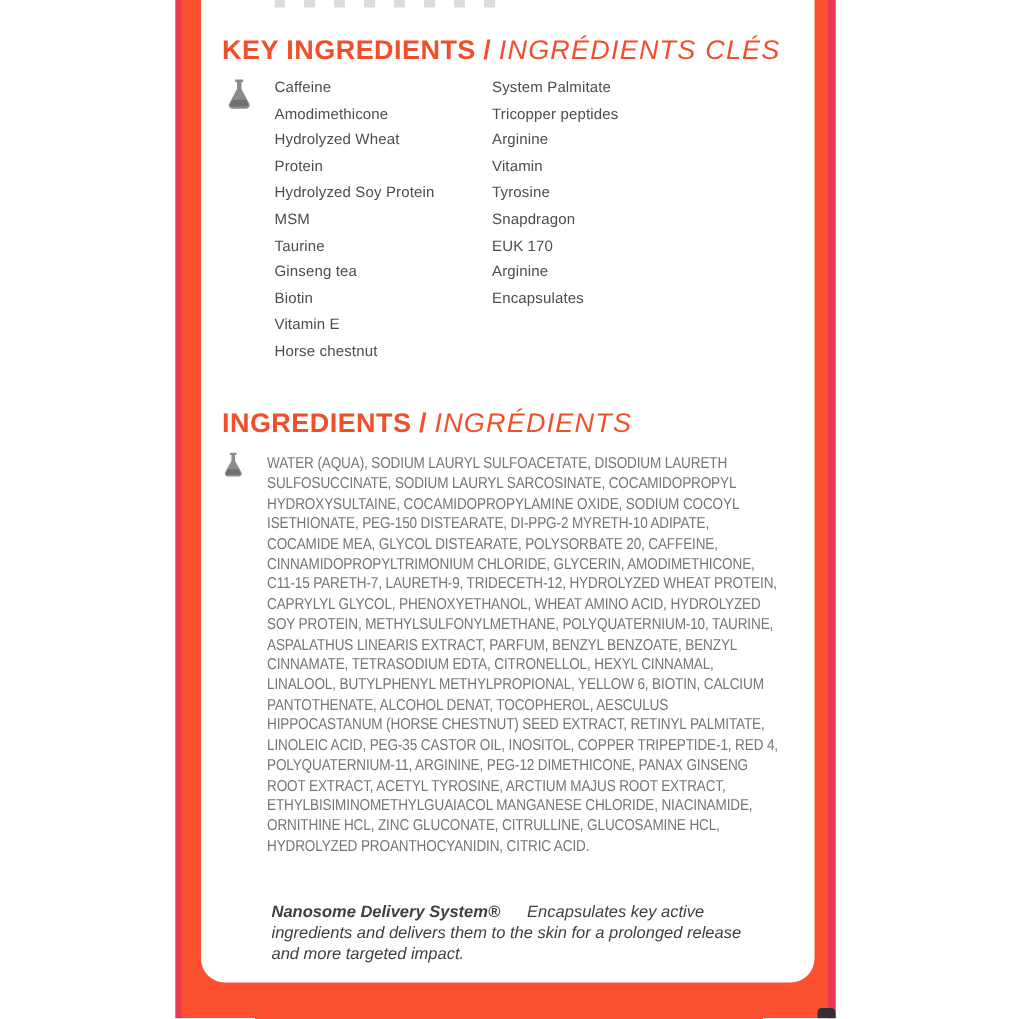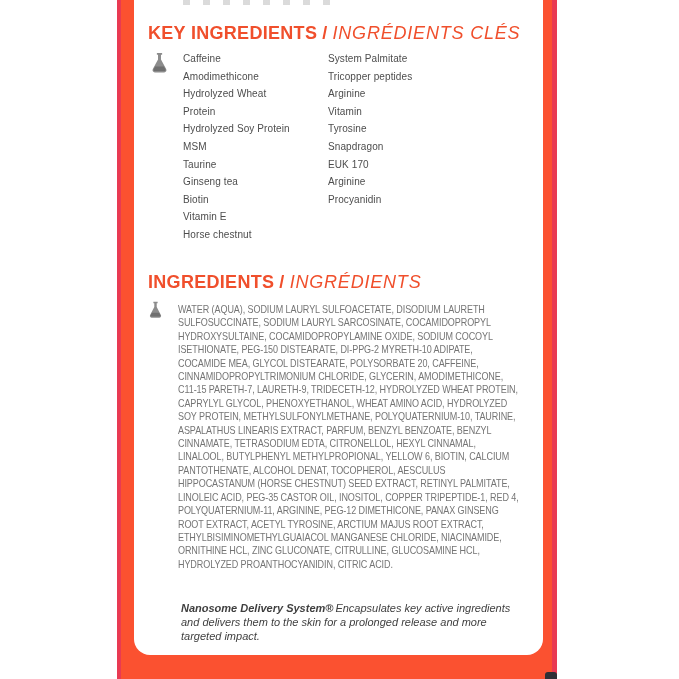--- a/index.html
+++ b/index.html
@@ -40,21 +40,21 @@
   .ing-wrap{position:absolute;left:44px;top:319px;width:344px;height:286px;overflow:visible;}
   .ing-paragraph{
     width:400px;transform:scaleX(0.86);transform-origin:0 0;
     font-size:10.5px;line-height:13.4px;color:#757575;letter-spacing:-0.1px;
     text-align:left;
   }
   .note{
     position:absolute;left:47px;top:617px;width:334px;
     font-size:11px;line-height:14px;color:#3f3f3f;font-style:italic;
   }
-  .note .lead{font-weight:700;margin-right:2px;}
+  .note .lead{font-weight:700;margin-right:18px;}
   .corner-blob{
     position:absolute;left:545px;top:672px;width:12px;height:7px;
     background:#2f2f35;border-radius:3px 3px 0 0;
   }
 </style>
 </head>
 <body>
 
 <div class="canvas">
 
@@ -92,21 +92,21 @@
 
       <div class="ki-col ki-col-right">
           <div class="ki-item">System Palmitate</div>
           <div class="ki-item">Tricopper peptides</div>
           <div class="ki-item">Arginine</div>
           <div class="ki-item">Vitamin</div>
           <div class="ki-item">Tyrosine</div>
           <div class="ki-item">Snapdragon</div>
           <div class="ki-item">EUK 170</div>
           <div class="ki-item">Arginine</div>
-          <div class="ki-item">Procyanidin</div>
+          <div class="ki-item">Encapsulates</div>
         </div>
 
       <div class="heading heading-ing">
         <span class="en">INGREDIENTS</span><span class="sep">/</span><span class="fr">INGRÉDIENTS</span>
       </div>
 
       <span class="flask flask-2">
         <svg width="17" height="18" viewBox="0 0 24 25">
           <path fill="#8c8c8c" d="M9 1h6v2.1h-1.3v5.3l5.9 11a2.6 2.6 0 0 1-2.3 3.9H6.7a2.6 2.6 0 0 1-2.3-3.9l5.9-11V3.1H9z"></path>
           <path fill="#6f6f6f" d="M7 16.5h10l1.7 3.1a1.4 1.4 0 0 1-1.2 2.1H6.5a1.4 1.4 0 0 1-1.2-2.1z"></path>

